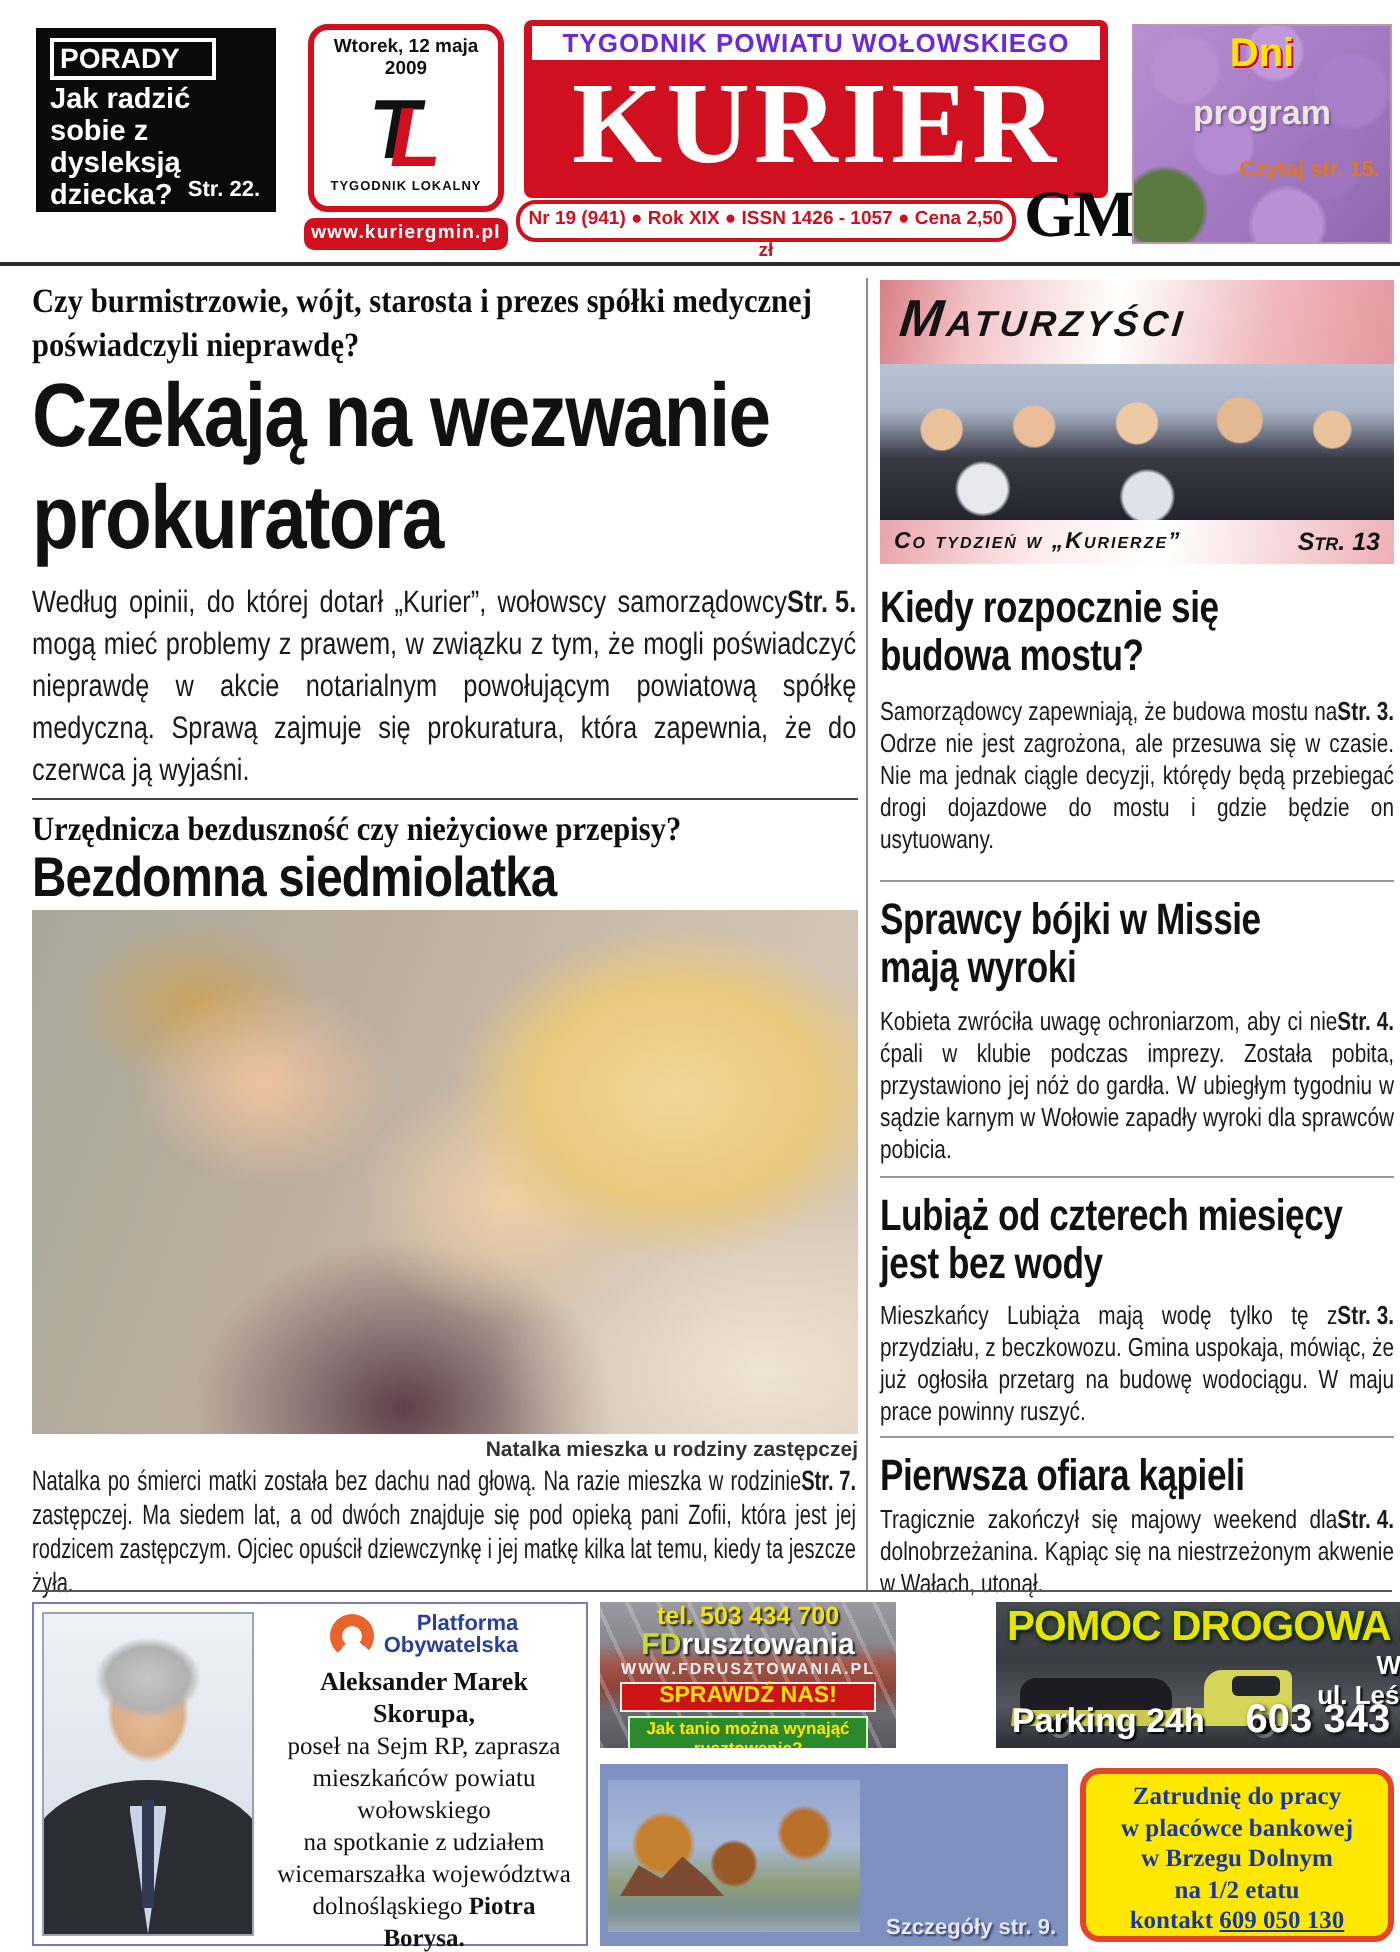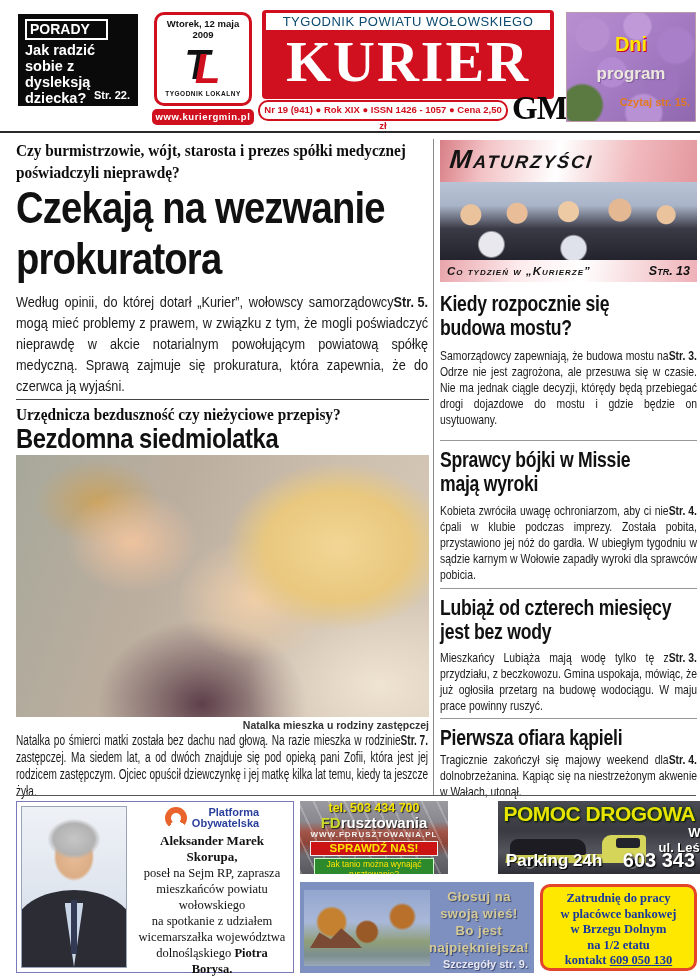--- a/index.html
+++ b/index.html
@@ -25,27 +25,27 @@
   .tl-date{font-size:9.5px;font-weight:bold;}
   .tl-logo{height:50px;line-height:50px;}
   .tl-t,.tl-l{display:inline-block;font-size:42px;font-weight:bold;transform:skewX(-10deg);font-family:"Liberation Sans",sans-serif;}
   .tl-t{color:#111;}
   .tl-l{color:#d0101e;margin-left:-15px;transform:skewX(-10deg) translateY(4px);}
   .tl-sub{font-size:6.5px;font-weight:bold;letter-spacing:.5px;}
   .tl-url{left:152px;top:109px;width:102px;height:16px;background:#d0101e;border-radius:5px;color:#fff;
           font-size:9.5px;font-weight:bold;line-height:16px;text-align:center;letter-spacing:.6px;}
 
   .mast{left:262px;top:10px;width:292px;height:89px;background:#d0101e;border-radius:4px;box-sizing:border-box;padding:3px 4px 0;}
-  .mast-tag{background:#fff;color:#0c4a6e;font-size:13px;font-weight:normal;text-align:center;height:17px;line-height:17px;letter-spacing:.5px;}
+  .mast-tag{background:#fff;color:#6d28d9;font-size:13px;font-weight:bold;text-align:center;height:17px;line-height:17px;letter-spacing:.5px;}
   .mast-title{color:#fff;font-family:"Liberation Serif",serif;font-weight:bold;font-size:58px;line-height:64px;text-align:center;letter-spacing:2px;}
   .issue{left:258px;top:100px;width:250px;height:21px;background:#fff;border:2px solid #d0101e;border-radius:10px;box-sizing:border-box;
          color:#d0101e;font-size:9.5px;font-weight:bold;text-align:center;line-height:16px;}
   .gmin{left:512px;top:90px;font-family:"Liberation Serif",serif;font-weight:bold;font-size:33px;letter-spacing:-1px;color:#0a0a0a;}
 
-  .promo{left:566px;top:12px;width:130px;height:110px;text-align:center;box-sizing:border-box;padding-top:20px;border:1px solid #b9a;
+  .promo{left:566px;top:12px;width:130px;height:110px;text-align:center;box-sizing:border-box;padding-top:3px;border:1px solid #b9a;
     background:
       radial-gradient(circle 18px at 20% 20%, #b78fd0 0 16px, transparent 18px),
       radial-gradient(circle 15px at 55% 12%, #c09ad8 0 13px, transparent 15px),
       radial-gradient(circle 20px at 85% 30%, #a87fc8 0 17px, transparent 20px),
       radial-gradient(circle 16px at 35% 55%, #b48bd2 0 14px, transparent 16px),
       radial-gradient(circle 18px at 75% 65%, #9d74bd 0 15px, transparent 18px),
       radial-gradient(circle 22px at 12% 85%, #5a7a42 0 19px, transparent 22px),
       radial-gradient(circle 20px at 60% 92%, #b890d4 0 17px, transparent 20px),
       linear-gradient(135deg,#b88fd0 0%,#a57cc4 50%,#8f68b0 100%);}
   .promo-l1{font-size:20px;font-weight:bold;color:#ffe400;text-shadow:1px 1px 0 #c03;line-height:22px;}
@@ -143,21 +143,21 @@
 
   .ad-fd{left:300px;top:801px;width:148px;height:73px;box-sizing:border-box;text-align:center;overflow:hidden;
     background:
       repeating-linear-gradient(65deg, rgba(255,255,255,.22) 0 2px, transparent 2px 14px),
       linear-gradient(180deg,#9a9aa0 0%,#88888e 28%,#a2564a 42%,#8e4438 58%,#6a6a70 75%,#58585e 100%);}
   .fd-phone{font-size:12.5px;font-weight:bold;color:#f5e400;line-height:13px;margin-top:1px;text-shadow:1px 1px 1px #222;}
   .fd-brand{font-size:15px;font-weight:bold;color:#fff;line-height:15px;text-shadow:1px 1px 1px #222;}
   .fd-brand .fd{color:#cddc29;}
   .fd-web{font-size:8px;font-weight:bold;color:#f0f0f0;letter-spacing:1px;line-height:9px;}
   .fd-check{background:#cc1414;border:1px solid #eee;margin:2px 10px 2px;color:#ffe400;font-weight:bold;font-size:11.5px;line-height:13px;}
-  .fd-q{background:#2c8a2c;border:1px solid #cfc;margin:0 14px;color:#ffe400;font-weight:normal;font-size:8.5px;line-height:9.5px;padding:1px;}
+  .fd-q{background:#2c8a2c;border:1px solid #cfc;margin:0 14px;color:#ffe400;font-weight:bold;font-size:8.5px;line-height:9.5px;padding:1px;}
 
   .ad-pomoc{left:454px;top:801px;width:242px;height:73px;position:absolute;overflow:hidden;color:#fff;
     background:linear-gradient(180deg,#4a4a52 0%,#3a3a42 40%,#55555e 70%,#2e2e36 100%);margin-left:44px;}
   .pm-title{position:absolute;top:1px;left:0;right:0;text-align:center;font-size:21px;font-weight:bold;color:#e8e400;
             letter-spacing:-.5px;text-shadow:0 0 3px #0a4a10,1px 1px 2px #000;}
   .pm-art{position:absolute;left:8px;top:26px;width:140px;height:42px;}
   .pm-bed{position:absolute;left:0;bottom:6px;width:128px;height:9px;background:#c9c94f;transform:skewX(-6deg);}
   .pm-cab{position:absolute;right:0;bottom:6px;width:44px;height:28px;background:#d5d55a;border-radius:9px 4px 0 0;}
   .pm-win{position:absolute;right:6px;top:3px;width:24px;height:10px;background:#23232b;border-radius:3px;}
   .pm-car{position:absolute;left:4px;bottom:14px;width:76px;height:16px;background:#1c1c22;border-radius:8px 10px 2px 2px;}
@@ -337,26 +337,20 @@
       <div>ul. Leśna 9a</div>
     </div>
     <div class="pm-parking">Parking 24h</div>
     <div class="pm-phone">603 343 903</div>
   </div>
 
   <div class="ad-glosuj">
     <div class="gl-art">
         <div class="gl-roof"></div>
       </div>
-    <div class="gl-text">
-      <div>Głosuj na</div>
-      <div>swoją wieś!</div>
-      <div>Bo jest</div>
-      <div>najpiękniejsza!</div>
-    </div>
     <div class="gl-details">Szczegóły str. 9.</div>
   </div>
 
   <div class="abs ad-bank">
     <div>Zatrudnię do pracy</div>
     <div>w placówce bankowej</div>
     <div>w Brzegu Dolnym</div>
     <div>na 1/2 etatu</div>
     <div><span>kontakt </span><span class="bank-phone">609 050 130</span></div>
   </div>

